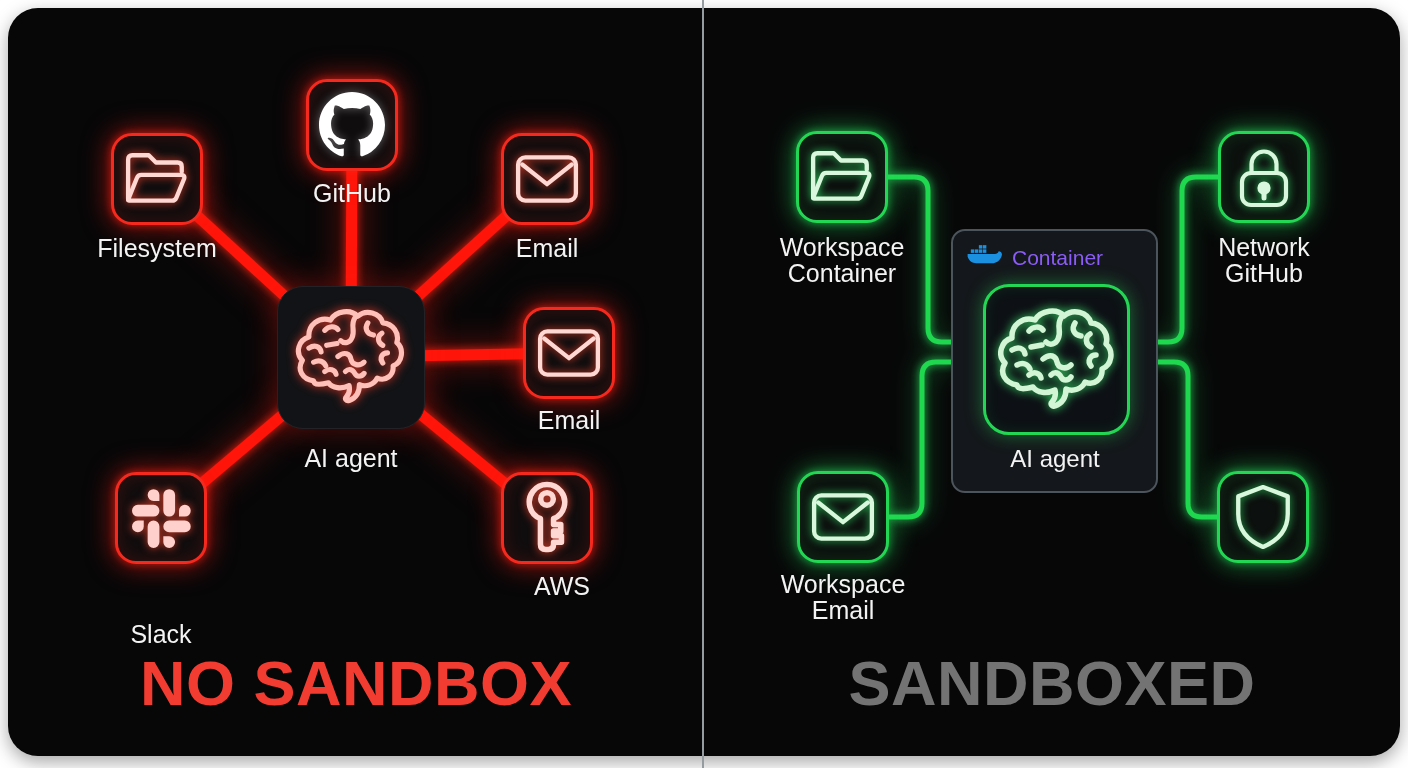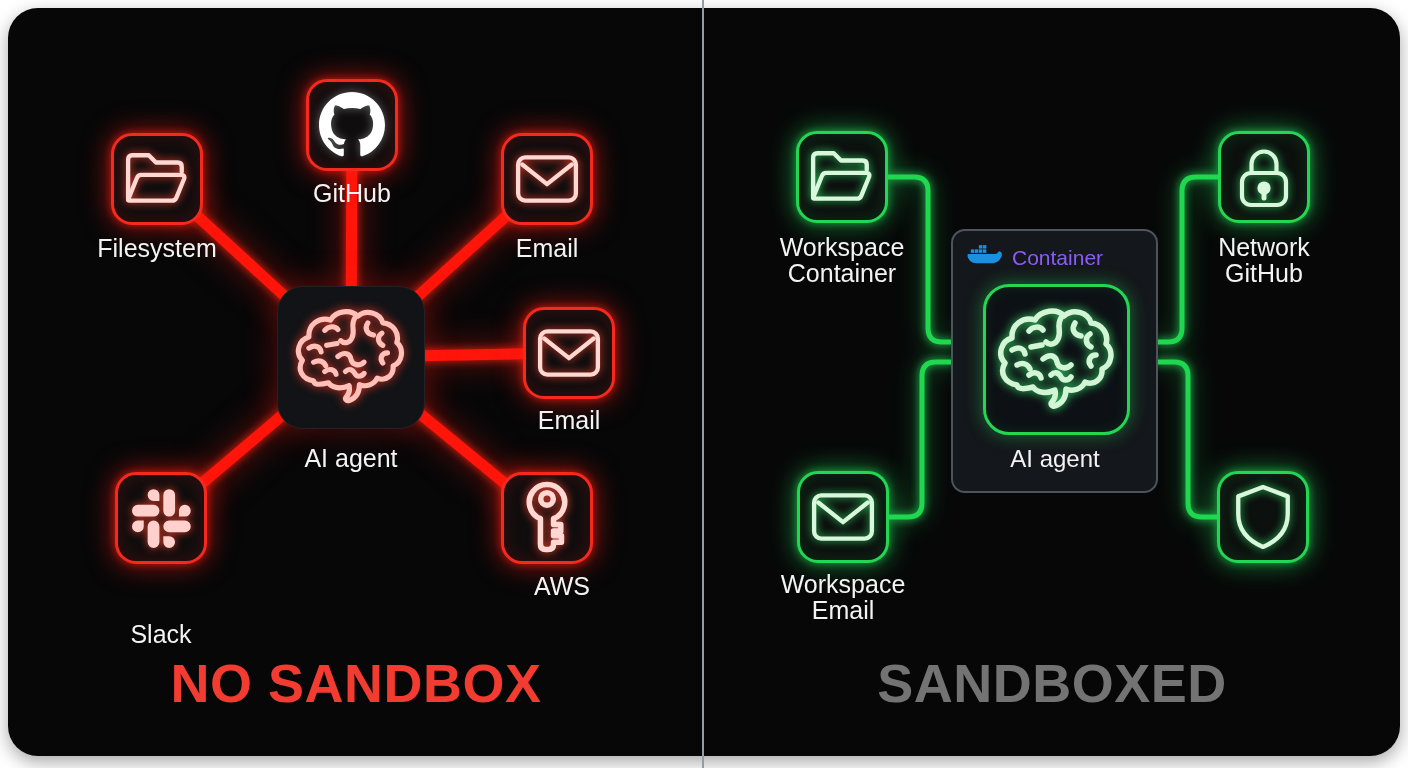--- a/index.html
+++ b/index.html
@@ -15,21 +15,21 @@
     box-shadow:0 0 26px 3px rgba(255,30,18,.5), 0 0 8px rgba(255,30,18,.65), inset 0 0 18px rgba(255,30,18,.16); }
   .node.green { background:#0c100e; border:3px solid #23d754;
     box-shadow:0 0 26px 3px rgba(36,222,88,.45), 0 0 8px rgba(36,222,88,.6), inset 0 0 18px rgba(36,222,88,.13); }
   .icon-red { filter:drop-shadow(0 0 4px rgba(255,70,45,.9)); }
   .icon-red path, .icon-red rect, .icon-red circle { stroke:#ffd7d3; }
   .icon-green { filter:drop-shadow(0 0 4px rgba(50,235,105,.85)); }
   .icon-green path, .icon-green rect, .icon-green circle { stroke:#d9f7dc; }
   .icon-fill-red { filter:drop-shadow(0 0 4px rgba(255,70,45,.85)); }
   .icon-white { filter:drop-shadow(0 0 5px rgba(255,255,255,.35)); }
   .label { position:absolute; transform:translate(-50%,-50%); color:#f3f3f3; font-size:25px; line-height:26px; text-align:center; white-space:nowrap; }
-  .title { position:absolute; transform:translate(-50%,-50%); font-weight:bold; font-size:54px; letter-spacing:.5px; white-space:nowrap; }
+  .title { position:absolute; transform:translate(-50%,-50%); font-weight:bold; font-size:63px; letter-spacing:.5px; white-space:nowrap; }
   .title.red { color:#f23c31; }
   .title.green { color:#737373; }
   .agent-box { position:absolute; left:277px; top:286px; width:148px; height:143px; border-radius:26px; background:#121316; border:1px solid #232327; display:flex; align-items:center; justify-content:center; box-shadow:0 0 34px rgba(255,25,15,.3); }
   .brain-red { filter:drop-shadow(0 0 5px rgba(255,60,40,.9)); }
   .brain-red path { stroke:#ffc0ba; }
   .brain-green { filter:drop-shadow(0 0 5px rgba(60,235,110,.9)); }
   .brain-green path { stroke:#d2f5d6; }
   .container-box { position:absolute; left:951px; top:229px; width:207px; height:264px; border-radius:14px; background:#14171b; border:2px solid #4c545c; }
   .docker-row { position:absolute; left:13px; top:13px; display:flex; align-items:center; gap:9px; }
   .container-label { color:#8b5cf6; font-size:21px; }

